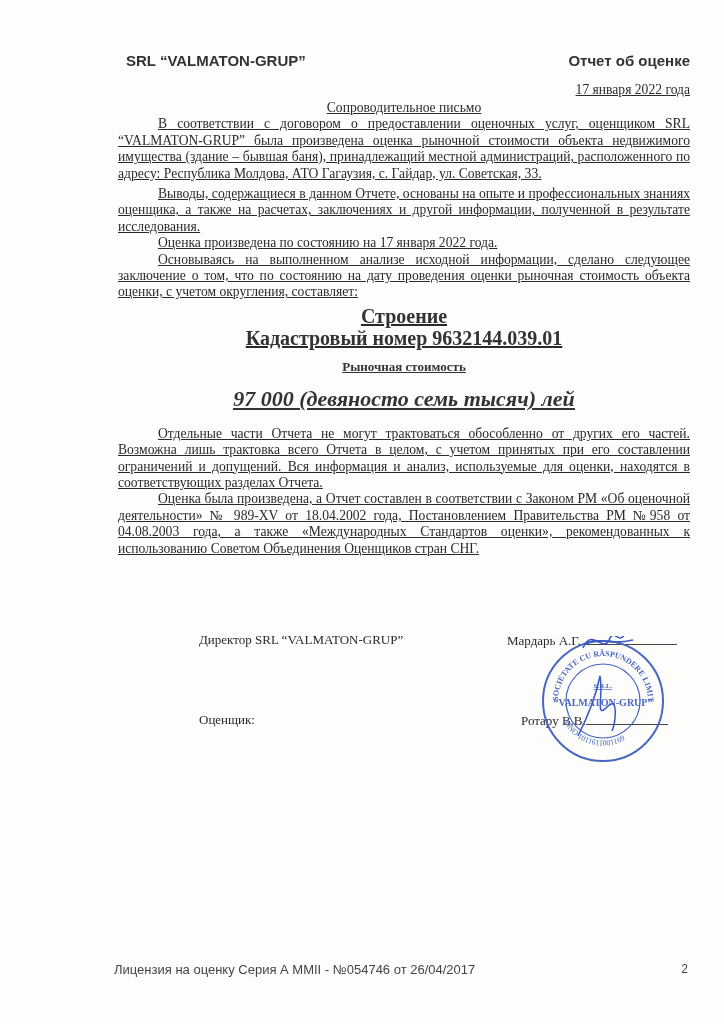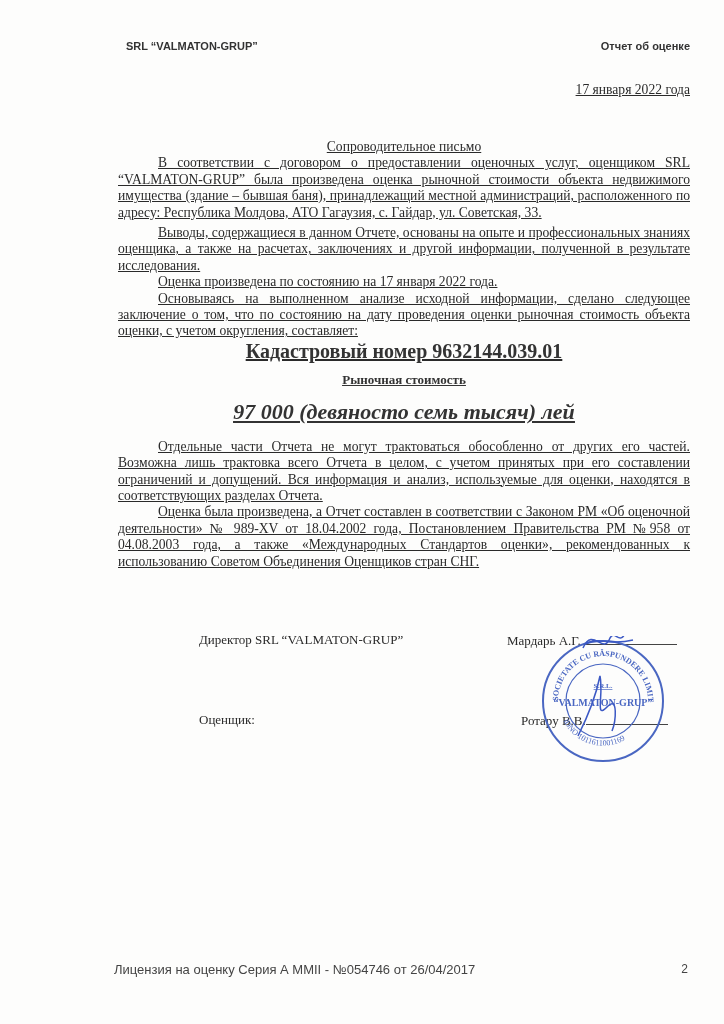--- a/index.html
+++ b/index.html
@@ -1,26 +1,26 @@
 <!DOCTYPE html>
 <html><head>
 <meta charset="utf-8">
 <style>
   html, body { margin: 0; padding: 0; }
   body {
     width: 724px; height: 1024px; background: #fdfdfc; position: relative; overflow: hidden;
     color: #2a2a2a;
   }
-  .hdr { position: absolute; top: 40px; font-family: "Liberation Sans", sans-serif; font-weight: bold; font-size: 11px; color: #333; }
+  .hdr { position: absolute; top: 52px; font-family: "Liberation Sans", sans-serif; font-weight: bold; font-size: 15px; color: #333; }
   .hdr.left { left: 126px; }
   .hdr.right { right: 34px; }
   .serif { font-family: "Liberation Serif", serif; font-size: 13.6px; line-height: 16.4px; text-decoration: underline; }
   .date { position: absolute; top: 82px; right: 34px; }
   .body { position: absolute; left: 118px; width: 572px; top: 100px; }
-  .center { text-align: center; margin-top: 39px; }
+  .center { text-align: center; }
   .just { text-align: justify; }
   p { margin: 0; }
   .ind { text-indent: 40px; }
   .gap { margin-top: 4px; }
   .big { font-family: "Liberation Serif", serif; font-weight: bold; font-size: 20px; line-height: 22px; text-align: center; color: #333; }
   .mv-label { font-family: "Liberation Serif", serif; font-weight: bold; font-size: 13px; text-decoration: underline; text-align: center; margin-top: 10px; color: #333; }
   .mv-value { font-family: "Liberation Serif", serif; font-weight: bold; font-style: italic; font-size: 22px; text-decoration: underline; text-align: center; margin-top: 16px; color: #333; }
   .sig { position: absolute; font-family: "Liberation Serif", serif; font-size: 13px; margin-left: 39px; }
   .line { display: inline-block; width: 80px; border-bottom: 1px solid #444; height: 12px; vertical-align: baseline; }
   .footer { position: absolute; top: 962px; left: 114px; font-family: "Liberation Sans", sans-serif; font-size: 13px; color: #444; }
@@ -34,20 +34,21 @@
 <div class="hdr right">Отчет об оценке</div>
 
 <div class="serif date">17 января 2022 года</div>
 
 <div class="body serif">
   <p class="center">Сопроводительное письмо</p>
   <p class="just ind">В соответствии с договором о предоставлении оценочных услуг, оценщиком SRL “VALMATON-GRUP” была произведена оценка рыночной стоимости объекта недвижимого имущества (здание – бывшая баня), принадлежащий  местной администраций, расположенного по адресу:  Республика Молдова, АТО Гагаузия, с. Гайдар, ул. Советская, 33.</p>
   <p class="just ind gap">Выводы, содержащиеся в данном Отчете, основаны на опыте и профессиональных знаниях оценщика, а также на расчетах, заключениях и другой информации, полученной в результате исследования.</p>
   <p class="just ind">Оценка произведена по состоянию на 17 января 2022 года.</p>
   <p class="just ind">Основываясь на выполненном анализе исходной информации, сделано следующее заключение о том, что по состоянию на дату проведения оценки рыночная стоимость объекта оценки, с учетом округления, составляет:</p>
+  <div class="big" style="margin-top:4px">Строение</div>
   <div class="big">Кадастровый номер 9632144.039.01</div>
   <div class="mv-label">Рыночная стоимость</div>
   <div class="mv-value">97 000 (девяносто семь тысяч) лей</div>
   <p class="just ind" style="margin-top:18px">Отдельные части Отчета не могут трактоваться обособленно от других его частей. Возможна лишь трактовка всего Отчета в целом, с учетом принятых при его составлении ограничений и допущений. Вся информация  и анализ, используемые для оценки, находятся в соответствующих разделах  Отчета.</p>
   <p class="just ind">Оценка была произведена, а Отчет составлен в соответствии с Законом РМ «Об оценочной деятельности» № 989-XV от 18.04.2002 года, Постановлением Правительства РМ №958 от 04.08.2003 года, а также «Международных Стандартов оценки», рекомендованных к использованию Советом Объединения Оценщиков стран СНГ.</p>
 </div>
 
 <div class="sig" style="left:160px; top:632px;">Директор  SRL “VALMATON-GRUP”</div>
 <div class="sig" style="left:468px; top:632px;">
   <span>Мардарь А.Г.</span><span class="line" style="width:96px"></span>

